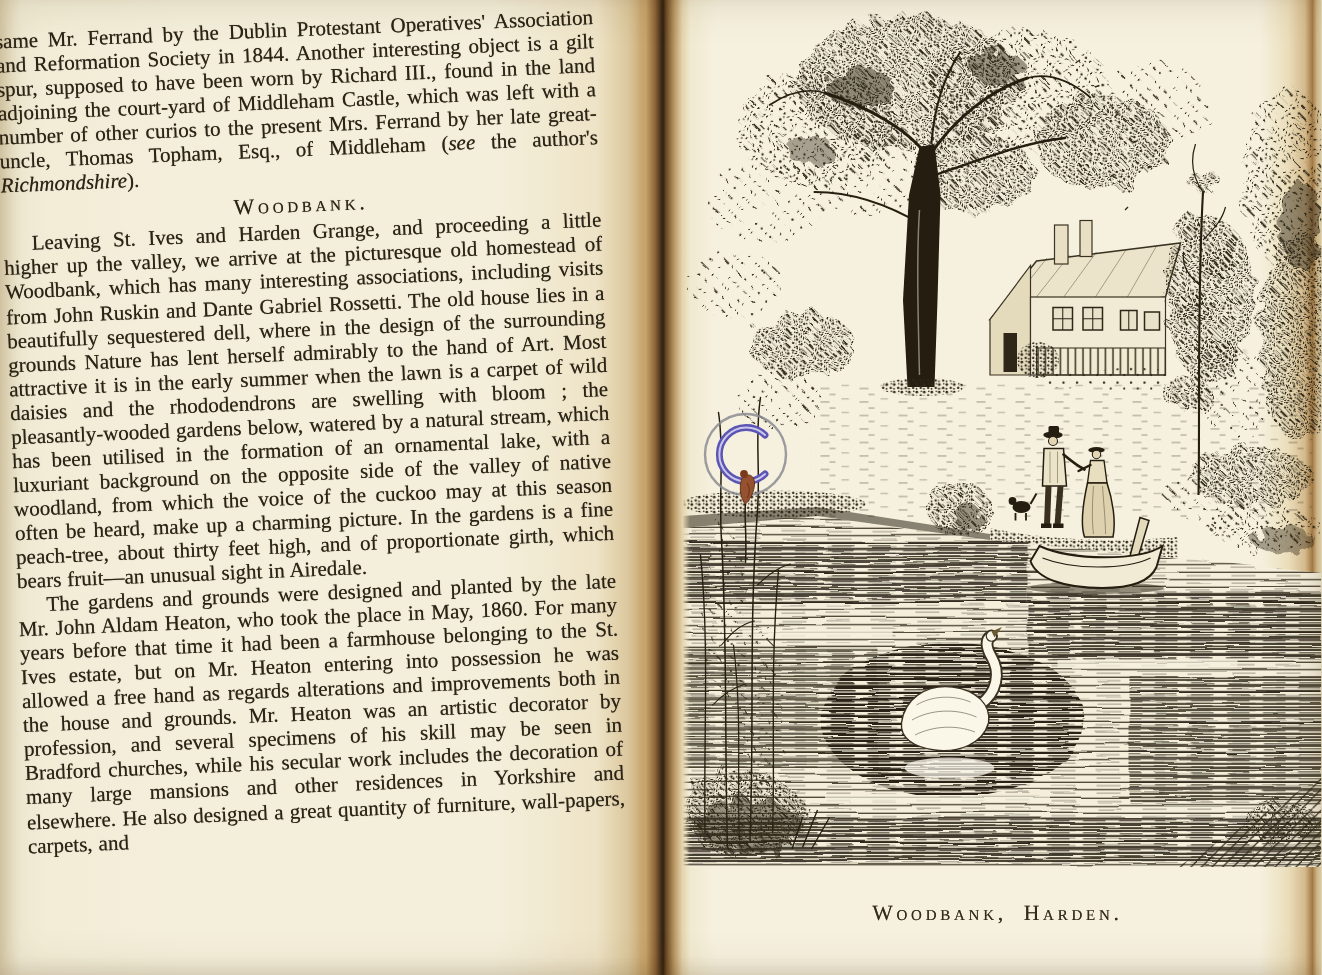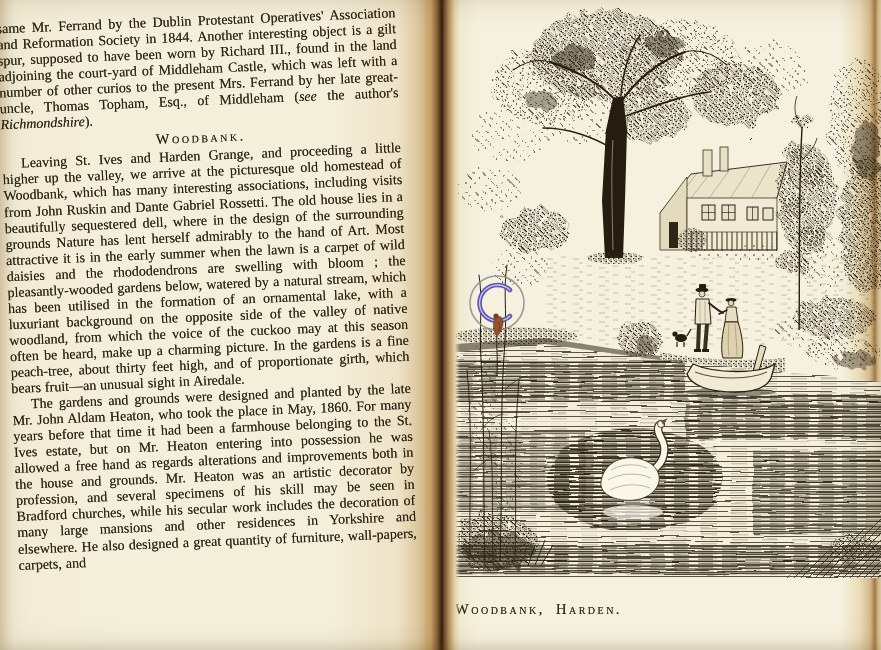--- a/index.html
+++ b/index.html
@@ -21,21 +21,21 @@
     letter-spacing:2.5px;font-weight:normal;font-size:14.5px;text-indent:0;}
 
   
   .gutter{position:absolute;left:424px;top:0;width:36px;height:650px;z-index:3;
     background:linear-gradient(90deg,rgba(200,167,110,0) 0%,#c7a36a 18%,#8a6236 36%,#46311a 46%,#2f2010 50%,#6b4a26 56%,#b6935f 70%,#e4d5ae 86%,rgba(246,241,223,0) 100%);}
 
   
   .page-right{position:absolute;left:455px;top:0;width:426px;height:650px;z-index:1;
     background:linear-gradient(90deg,#efe7cc 0px,#f6f1df 22px,#f6f1df 384px,#ecdfbc 404px,#d9bf92 415px,#a97f4a 420px,#dbc394 423px,#efe2c0 426px);}
   .engraving{position:absolute;left:0;top:0;}
-  .caption{position:absolute;left:0;top:601px;width:420px;
+  .caption{position:absolute;left:0;top:601px;width:420px;text-align:center;
     color:#332b1c;font-variant:small-caps;font-size:14.5px;letter-spacing:2.5px;
     word-spacing:5px;text-shadow:0 0 .4px rgba(51,43,28,.7);}
 
   .vignette{position:absolute;left:0;top:0;width:881px;height:650px;z-index:5;pointer-events:none;
     box-shadow:inset 0 0 30px rgba(90,60,20,.16), inset 0 -4px 10px rgba(90,60,20,.12);}
 </style>
 </head>
 <body>
 
 <div class="spread">

